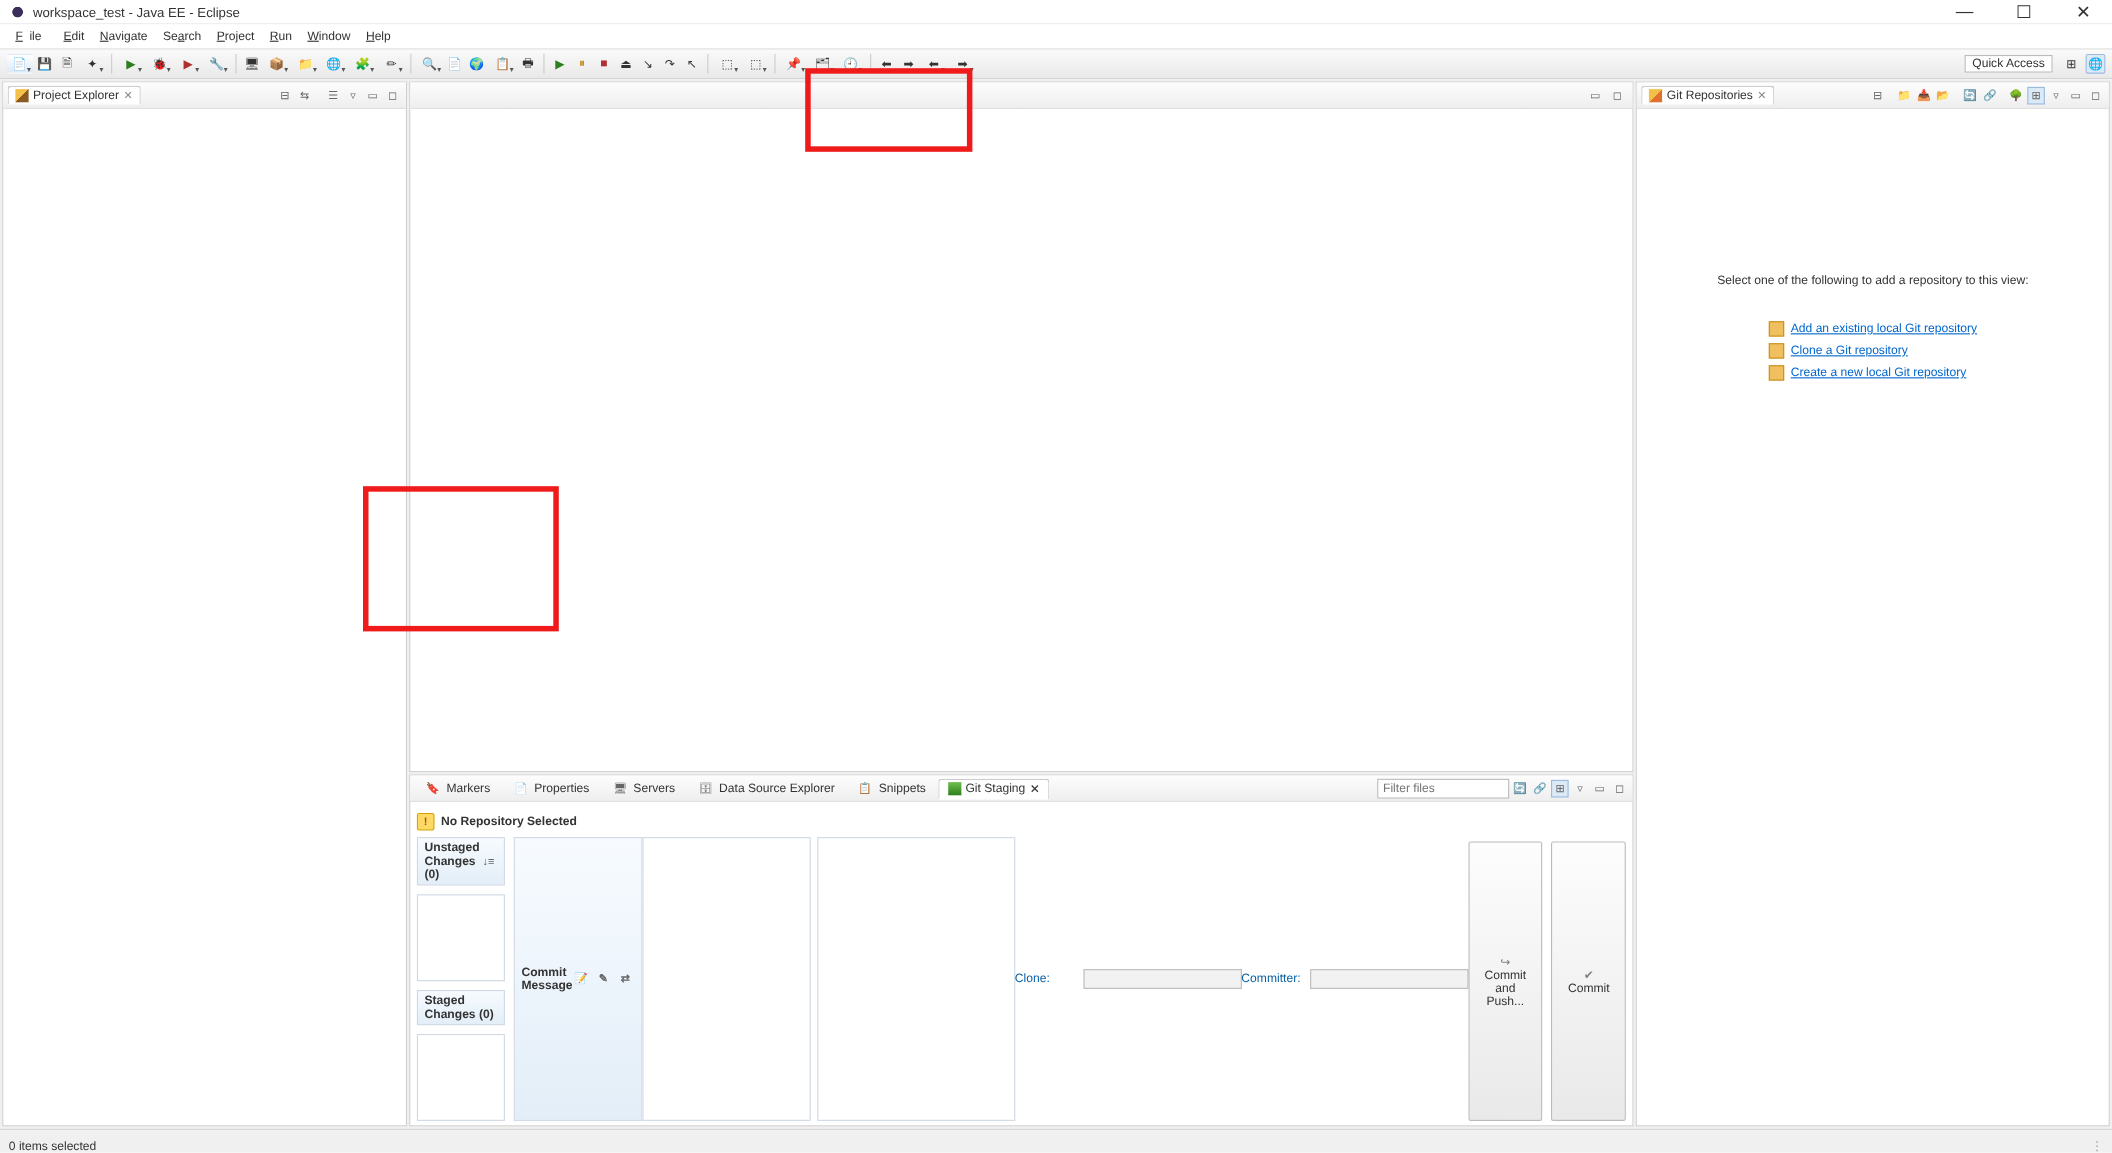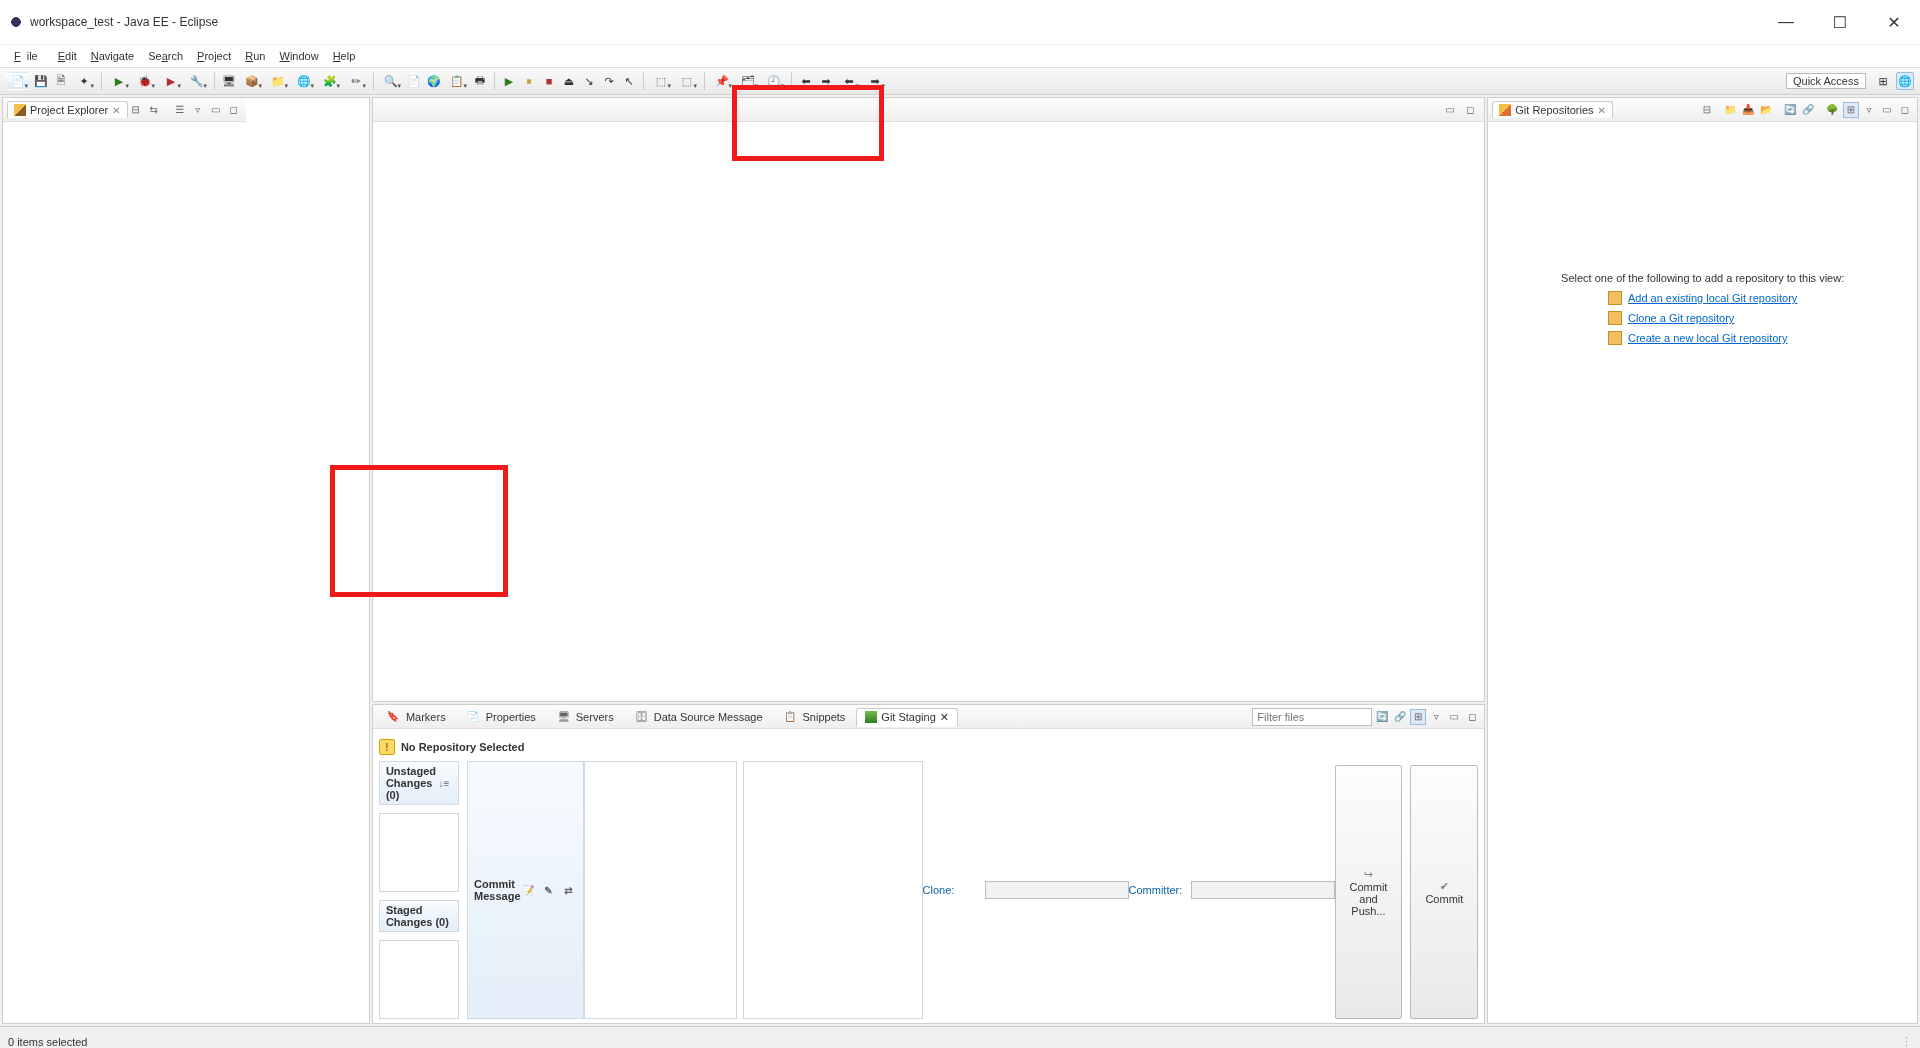--- a/index.html
+++ b/index.html
@@ -1,33 +1,33 @@
 <!DOCTYPE html>
 <html><head>
 <meta charset="utf-8">
 <style>
 *{margin:0;padding:0;box-sizing:border-box;font-family:"Segoe UI",Tahoma,sans-serif;font-size:11px;color:#333}
 body{width:1920px;height:1048px;overflow:hidden;background:#fff;display:flex;flex-direction:column}
-.titlebar{height:45px;display:flex;align-items:center;padding:0 8px;background:#fff;border-bottom:1px solid #eee}
+.titlebar{height:22px;display:flex;align-items:center;padding:0 8px;background:#fff;border-bottom:1px solid #eee}
 .titlebar .app-icon{width:16px;height:16px;background:radial-gradient(circle,#3b2e5a 40%,#fff 45%);border-radius:50%;margin-right:6px}
 .titlebar .title-text{flex:1;font-size:12px}
 .winbtns{display:flex;gap:18px}
 .winbtns span{width:36px;height:24px;display:flex;align-items:center;justify-content:center;font-size:16px}
 .menubar{height:22px;display:flex;align-items:center;gap:2px;padding-left:8px}
 .menubar span{padding:2px 6px;cursor:default}
 .menubar span u{text-decoration:underline}
 .toolbar{height:28px;background:linear-gradient(#fafafa,#e9e9e9);border-top:1px solid #ddd;border-bottom:1px solid #cfcfcf;display:flex;align-items:center;padding:0 6px;gap:2px}
 .tbtn{width:18px;height:18px;border:1px solid transparent;border-radius:2px;display:inline-flex;align-items:center;justify-content:center}
 .tbtn.drop{width:24px;position:relative}
 .tbtn.drop:after{content:"▾";font-size:7px;color:#555;position:absolute;right:1px;bottom:-1px}
 .tsep{width:1px;height:18px;background:#ccc;margin:0 3px}
 .quick-access{margin-left:auto;border:1px solid #bbb;padding:1px 6px;background:#fff;font-size:11px}
 .persp-icons{display:flex;gap:4px;margin-left:6px}
 .workarea{flex:1;display:flex;background:#f0f0f0;position:relative}
-.left-panel{width:369px;background:#fff;border:1px solid #cfcfcf;margin:2px;display:flex;flex-direction:row}
+.left-panel{width:369px;background:#fff;border:1px solid #cfcfcf;margin:2px;display:flex;flex-direction:column}
 .view-tabbar{height:24px;background:linear-gradient(#fdfdfd,#eee);border-bottom:1px solid #ddd;display:flex;align-items:center;padding:0 4px}
 .view-tab{display:flex;align-items:center;gap:4px;padding:2px 6px;background:#fff;border:1px solid #ccc;border-bottom:none;border-radius:3px 3px 0 0;font-size:11px}
 .view-tab .close-x{color:#888;font-size:10px}
 .view-toolbar{margin-left:auto;display:flex;gap:2px;align-items:center}
 .mini-icon{width:16px;height:16px;display:inline-flex;align-items:center;justify-content:center;font-size:10px;color:#666}
 .center-panel{flex:1;margin:2px 0;display:flex;flex-direction:column}
 .editor-area{flex:1;background:#fff;border:1px solid #cfcfcf;position:relative}
 .editor-tabbar{height:24px;background:linear-gradient(#fdfdfd,#eee);border-bottom:1px solid #ddd;display:flex;justify-content:flex-end;align-items:center;padding:0 6px;gap:4px}
 .bottom-views{height:320px;background:#fff;border:1px solid #cfcfcf;margin-top:2px;display:flex;flex-direction:column}
 .bottom-tabbar{height:24px;background:linear-gradient(#fdfdfd,#eee);border-bottom:1px solid #ddd;display:flex;align-items:center;padding:0 4px;gap:2px}
@@ -46,21 +46,21 @@
 .section-box{flex:1;border:1px solid #cfd8e3;background:#fff;min-height:60px}
 .commit-msg-body{display:flex;gap:6px;flex:1}
 .commit-msg-body textarea{flex:1;border:1px solid #cfd8e3;resize:none;font-family:inherit;font-size:11px;padding:4px}
 .commit-person{padding:4px 0;display:flex;align-items:center;gap:4px}
 .commit-person label{width:58px;color:#0b61a4;font-size:11px}
 .commit-person input{flex:1;height:18px;border:1px solid #bbb;background:#f2f2f2}
 .commit-btns{display:flex;gap:8px;justify-content:flex-end;padding-top:4px}
 .commit-btns button{padding:3px 14px;border:1px solid #bbb;background:linear-gradient(#fdfdfd,#e9e9e9);color:#888;border-radius:2px;font-size:11px}
 .right-panel{width:432px;background:#fff;border:1px solid #cfcfcf;margin:2px;display:flex;flex-direction:column}
 .git-repo-body{flex:1;display:flex;flex-direction:column;align-items:center;justify-content:flex-start;padding-top:150px}
-.git-repo-body .prompt{font-size:11px;margin-bottom:4px}
+.git-repo-body .prompt{font-size:11px;margin-bottom:28px}
 .git-link{display:flex;align-items:center;gap:6px;padding:3px 0}
 .git-link a{color:#0066cc;font-size:11px}
 .git-link-icon{width:14px;height:14px;background:#f0c060;border:1px solid #c89020;display:inline-block}
 .statusbar{height:22px;background:#f0f0f0;border-top:1px solid #ccc;display:flex;align-items:flex-end;padding:0 8px;font-size:11px}
 .red-box{position:absolute;border:5px solid #ef1a1a;pointer-events:none}
 .ic{display:inline-block;width:12px;height:12px}
 .ic-pe{background:linear-gradient(135deg,#f3c04a 50%,#8a5a20 50%)}
 .ic-git{background:linear-gradient(135deg,#f3c04a 50%, #e07030 50%)}
 .ic-staging{background:linear-gradient(#6fbf4d,#2e7d1e)}
 </style>
@@ -178,21 +178,21 @@
         <div class="btab">
             <span class="mini-icon">📄</span>
             <span>Properties</span>
           </div>
         <div class="btab">
             <span class="mini-icon">🖥</span>
             <span>Servers</span>
           </div>
         <div class="btab">
             <span class="mini-icon">🗄</span>
-            <span>Data Source Message</span>
+            <span>Data Source Explorer</span>
           </div>
         <div class="btab">
             <span class="mini-icon">📋</span>
             <span>Snippets</span>
           </div>
         <div class="btab active">
             <span class="ic ic-staging"></span>
             <span>Git Staging</span>
             <span class="close-x">✕</span>
           </div>

